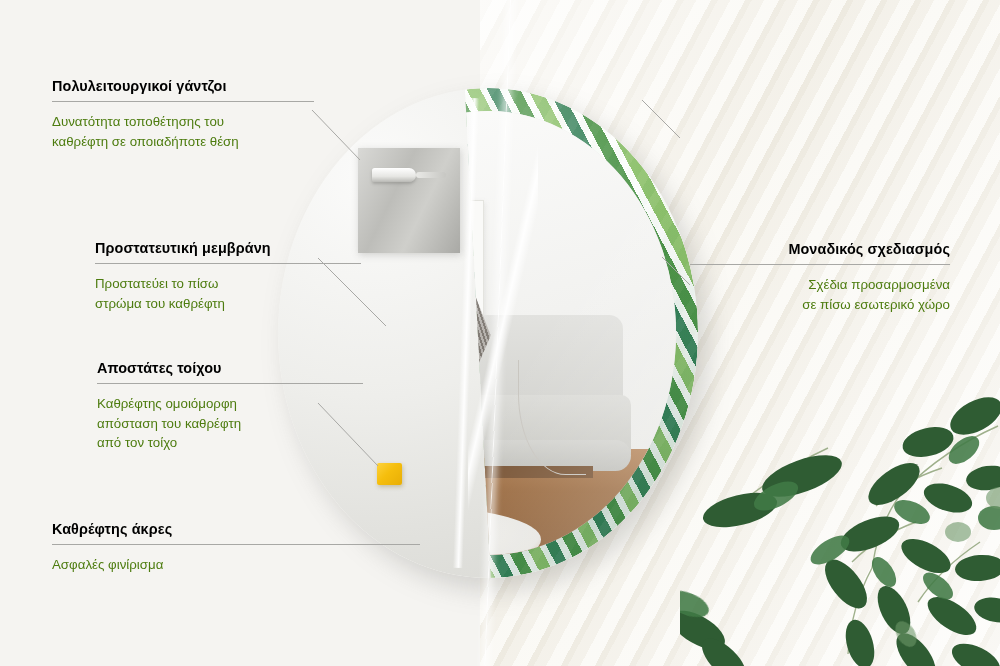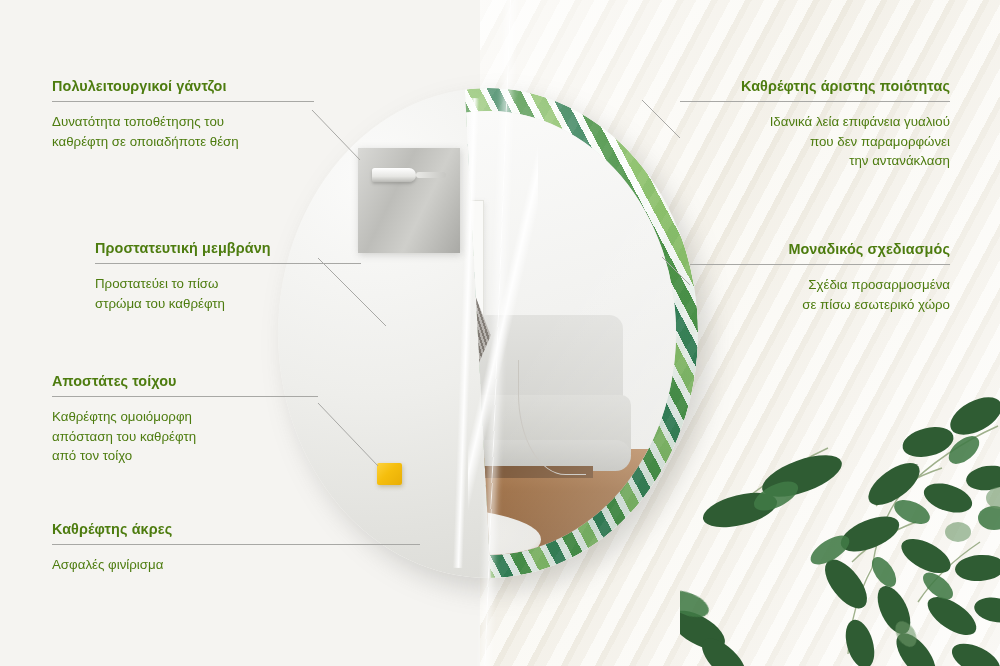--- a/index.html
+++ b/index.html
@@ -195,21 +195,21 @@
     box-shadow:1px 2px 4px rgba(120,100,20,.3);
   }
 
   
   .plant { position:absolute; right:-10px; bottom:-6px; width:330px; height:300px; }
   .plant svg { width:100%; height:100%; display:block; }
 
   
   .callout { position:absolute; }
   .callout .title {
-    font-size:14.4px; font-weight:bold; color:#4d7c0f; letter-spacing:.1px;
+    font-size:14.4px; font-weight:bold; color:#000000; letter-spacing:.1px;
     white-space:nowrap;
   }
   .callout .rule { height:1px; background:#a8a8a5; margin:7px 0 10px 0; }
   .callout .desc {
     font-size:13.3px; color:#4d7c0f; line-height:1.48; font-weight:400;
   }
   .left-col { left:52px; }
   .left-col .title, .left-col .desc { text-align:left; }
   .right-col .title, .right-col .desc { text-align:right; }
 
@@ -297,47 +297,38 @@
 
   <div class="callout left-col" style="top:240px; width:266px;margin-left:43px;">
     <div class="title">Προστατευτική μεμβράνη</div>
     <div class="rule"></div>
     <div class="desc">
       <div>Προστατεύει το πίσω</div>
       <div>στρώμα του καθρέφτη</div>
     </div>
   </div>
 
-  <div class="callout left-col" style="top:373px; width:266px;">
+  <div class="callout left-col" style="top:360px; width:266px;margin-left:45px;">
     <div class="title">Αποστάτες τοίχου</div>
     <div class="rule"></div>
     <div class="desc">
       <div>Καθρέφτης ομοιόμορφη</div>
       <div>απόσταση του καθρέφτη</div>
       <div>από τον τοίχο</div>
     </div>
   </div>
 
   <div class="callout left-col" style="top:521px; width:368px;">
     <div class="title">Καθρέφτης άκρες</div>
     <div class="rule"></div>
     <div class="desc">
       <div>Ασφαλές φινίρισμα</div>
     </div>
   </div>
 
-  <div class="callout right-col" style="top:78px; left:680px; width:270px;">
-    <div class="title">Καθρέφτης άριστης ποιότητας</div>
-    <div class="rule"></div>
-    <div class="desc">
-      <div>Ιδανικά λεία επιφάνεια γυαλιού</div>
-      <div>που δεν παραμορφώνει</div>
-      <div>την αντανάκλαση</div>
-    </div>
-  </div>
 
   <div class="callout right-col" style="top:225px; left:690px; width:260px;margin-top:16px;">
     <div class="title">Μοναδικός σχεδιασμός</div>
     <div class="rule"></div>
     <div class="desc">
       <div>Σχέδια προσαρμοσμένα</div>
       <div>σε πίσω εσωτερικό χώρο</div>
     </div>
   </div>
 

